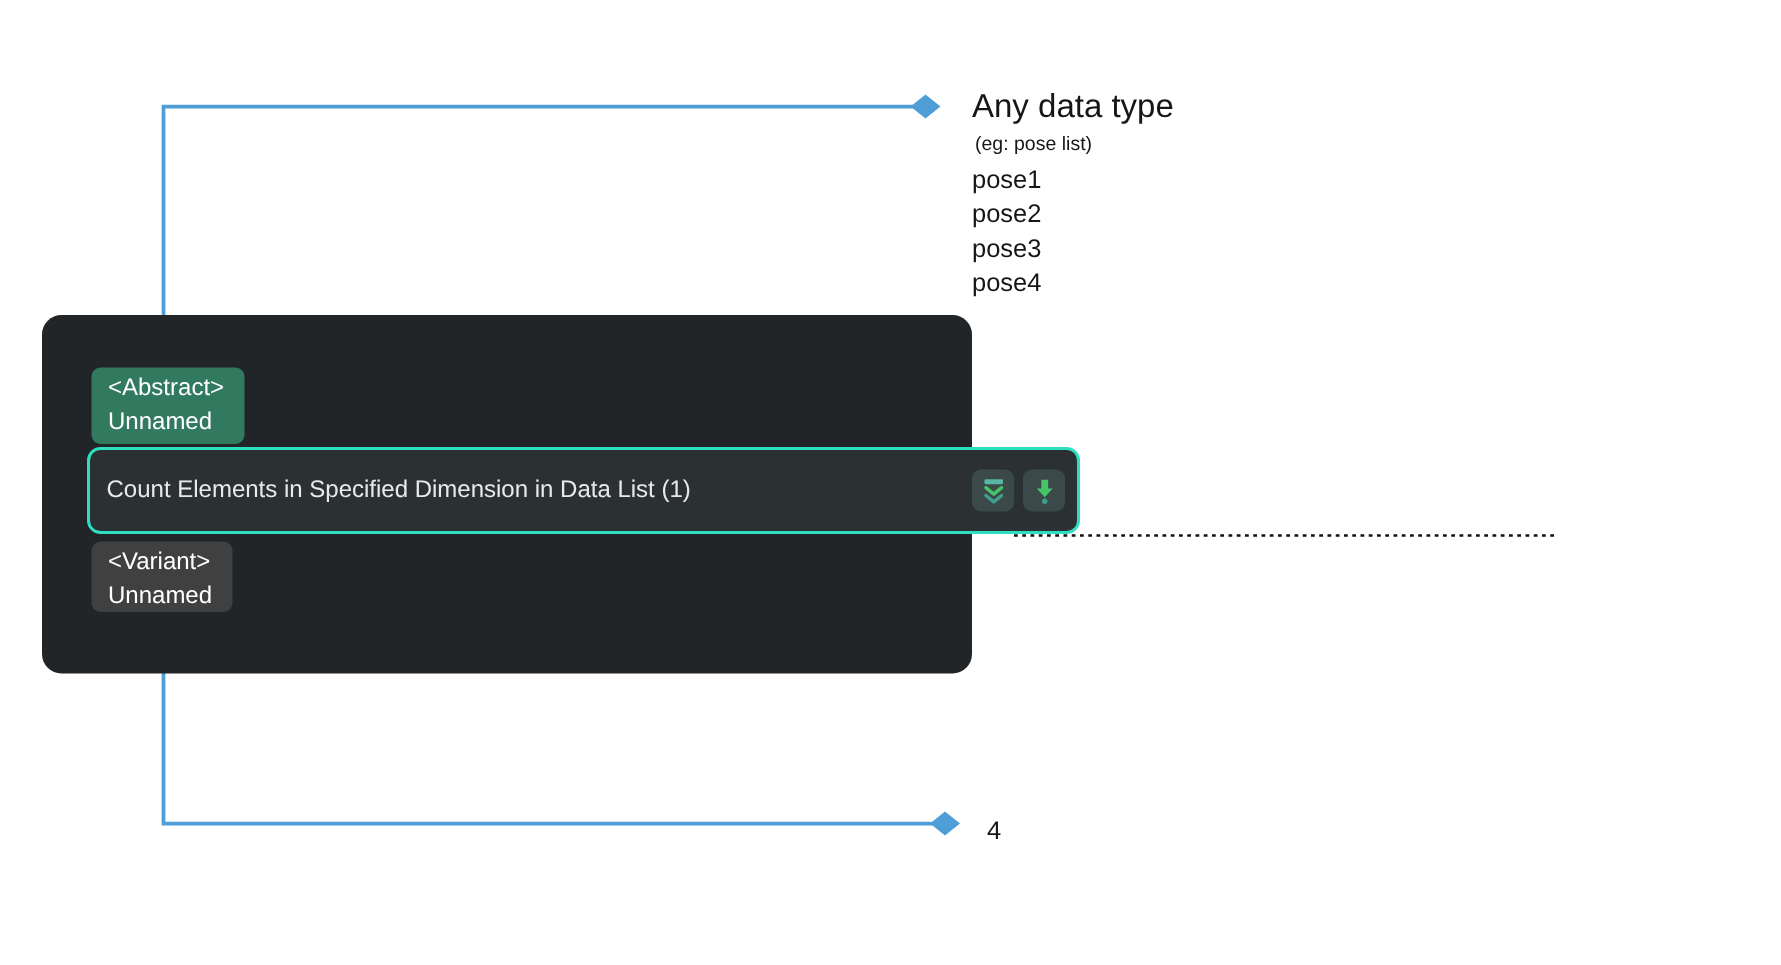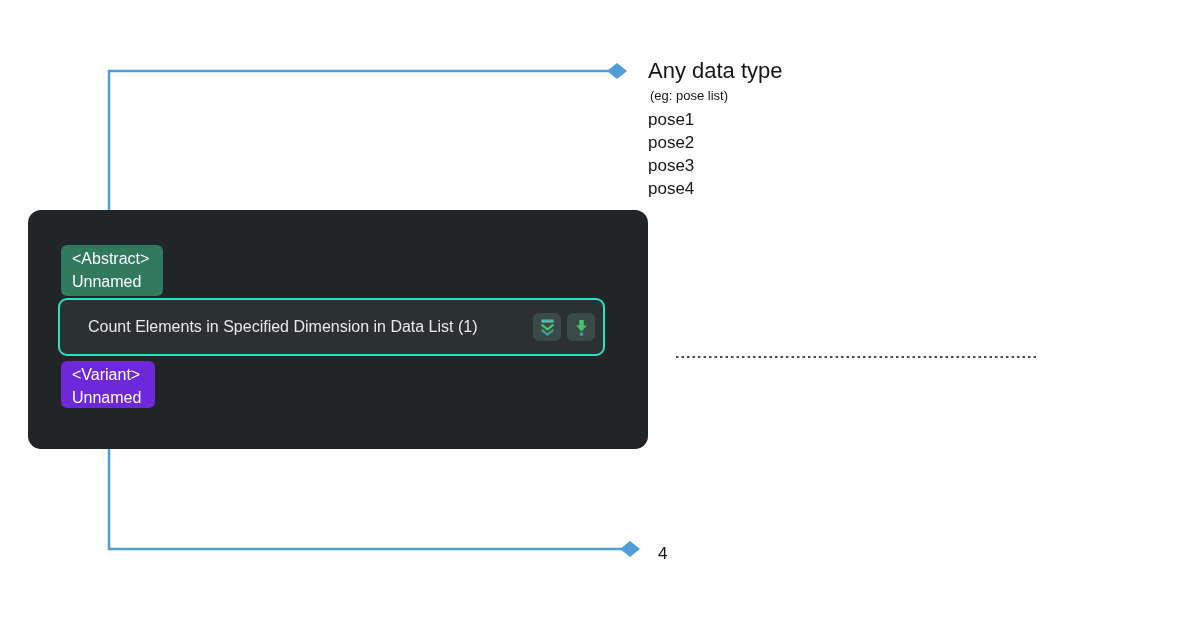--- a/index.html
+++ b/index.html
@@ -15,26 +15,26 @@
   .node-card {
     position: absolute; left: 28px; top: 210px; width: 620px; height: 239px;
     background: #222527; border-radius: 13px;
   }
 
   .port-badge {
     position: absolute; color: #ffffff; font-size: 16px; line-height: 23px;
     border-radius: 6px; padding: 2px 10px 2px 11px; white-space: nowrap;
   }
   .port-badge.input  { left: 33px; top: 35px;  width: 102px; height: 51px; background: #31795f; }
-  .port-badge.output { left: 33px; top: 151px; width: 94px;  height: 47px; background: #6d28d9; }
+  .port-badge.output { left: 33px; top: 151px; width: 94px;  height: 47px; background: #404040; }
 
   .title-bar {
-    position: absolute; left: 30px; top: 88px; width: 547px; height: 58px;
+    position: absolute; left: 30px; top: 88px; width: 662px; height: 58px;
     background: #2b3133; border: 2px solid #2edec0; border-radius: 9px;
-    display: flex; align-items: center; padding: 0 8px 0 28px;
+    display: flex; align-items: center; padding: 0 8px 0 11px;
   }
   .title-bar .title-text {
     color: #e9e9e9; font-size: 16px; white-space: nowrap; flex: 1 1 auto;
   }
   .icon-btn {
     width: 28px; height: 28px; background: #3b4a49; border-radius: 6px;
     display: flex; align-items: center; justify-content: center;
     margin-left: 6px; flex: 0 0 auto; cursor: pointer;
   }
   .icon-btn svg { display: block; }

